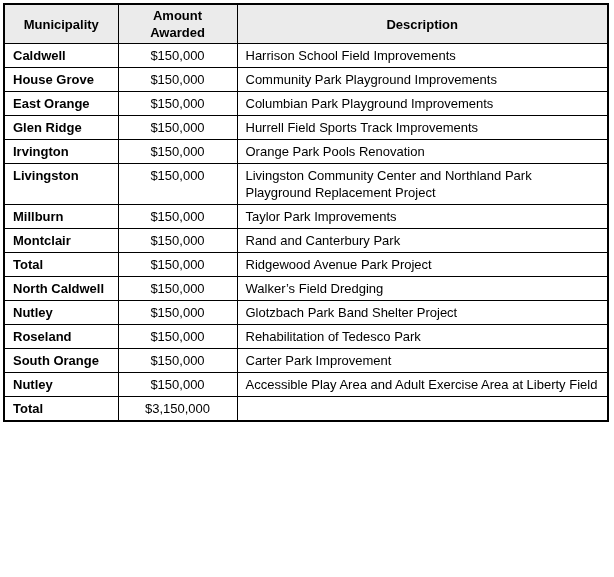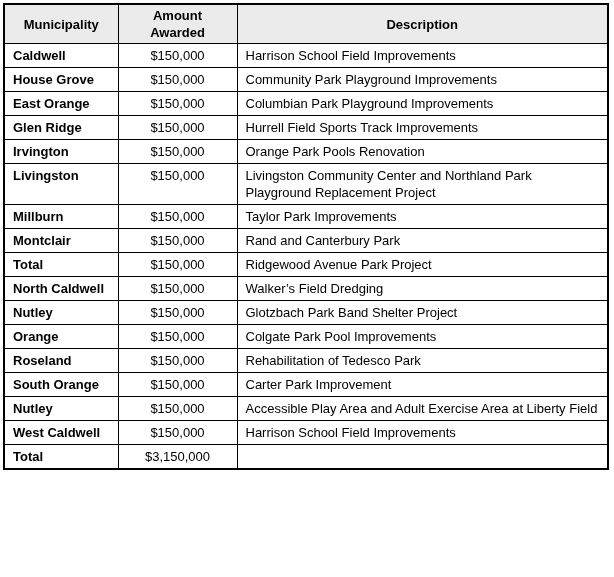--- a/index.html
+++ b/index.html
@@ -141,49 +141,39 @@
     <td class="cell-amount">$150,000</td>
     <td class="cell-description">Walker’s Field Dredging</td>
   </tr>
 
   <tr>
     <td class="cell-municipality">Nutley</td>
     <td class="cell-amount">$150,000</td>
     <td class="cell-description">Glotzbach Park Band Shelter Project</td>
   </tr>
 
-  <tr>
-    <td class="cell-municipality">Orange</td>
-    <td class="cell-amount">$150,000</td>
-    <td class="cell-description">Colgate Park Pool Improvements</td>
-  </tr>
 
   <tr>
     <td class="cell-municipality">Roseland</td>
     <td class="cell-amount">$150,000</td>
     <td class="cell-description">Rehabilitation of Tedesco Park</td>
   </tr>
 
   <tr>
     <td class="cell-municipality">South Orange</td>
     <td class="cell-amount">$150,000</td>
     <td class="cell-description">Carter Park Improvement</td>
   </tr>
 
   <tr>
     <td class="cell-municipality">Nutley</td>
     <td class="cell-amount">$150,000</td>
     <td class="cell-description">Accessible Play Area and Adult Exercise Area at Liberty Field</td>
   </tr>
 
-  <tr>
-    <td class="cell-municipality">West Caldwell</td>
-    <td class="cell-amount">$150,000</td>
-    <td class="cell-description">Harrison School Field Improvements</td>
-  </tr>
 
 </tbody>
     <tfoot>
       <tr>
         <td class="cell-municipality">Total</td>
         <td class="cell-amount">$3,150,000</td>
         <td class="cell-description"></td>
       </tr>
     </tfoot>
   </table>

